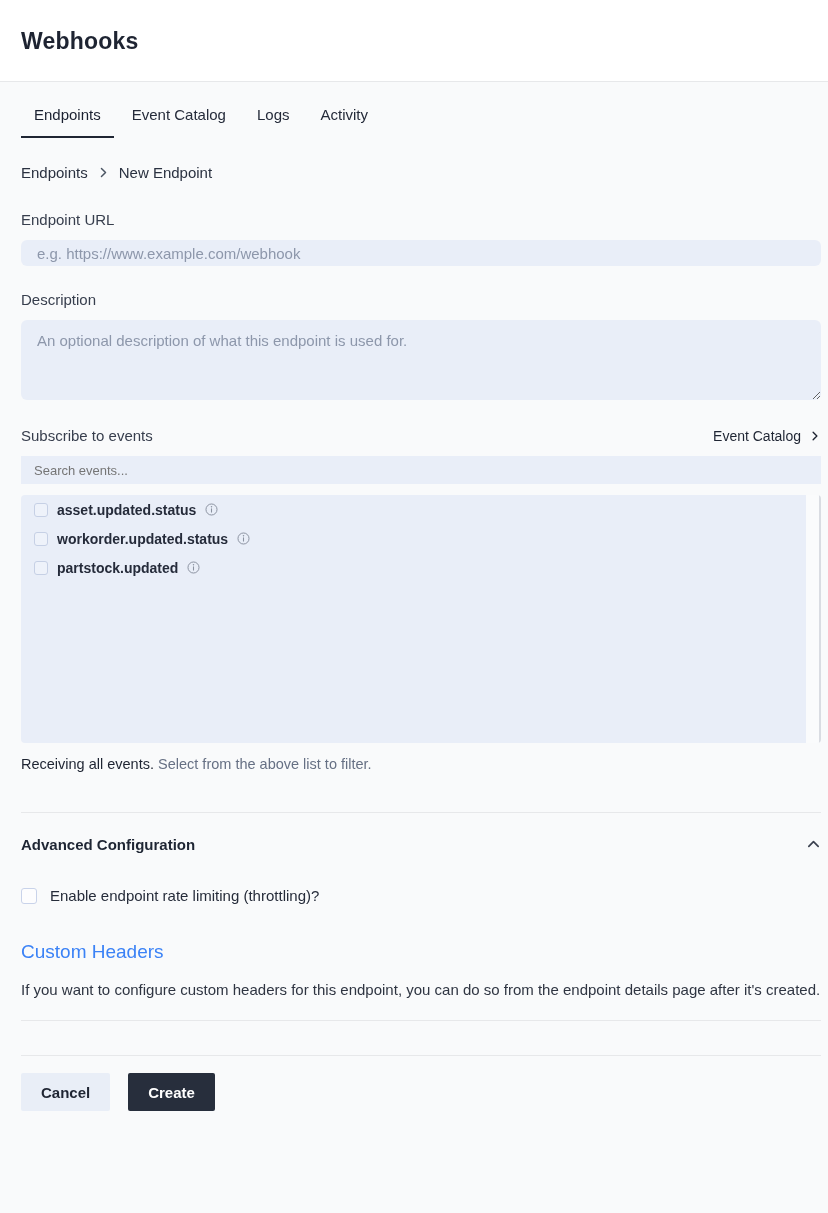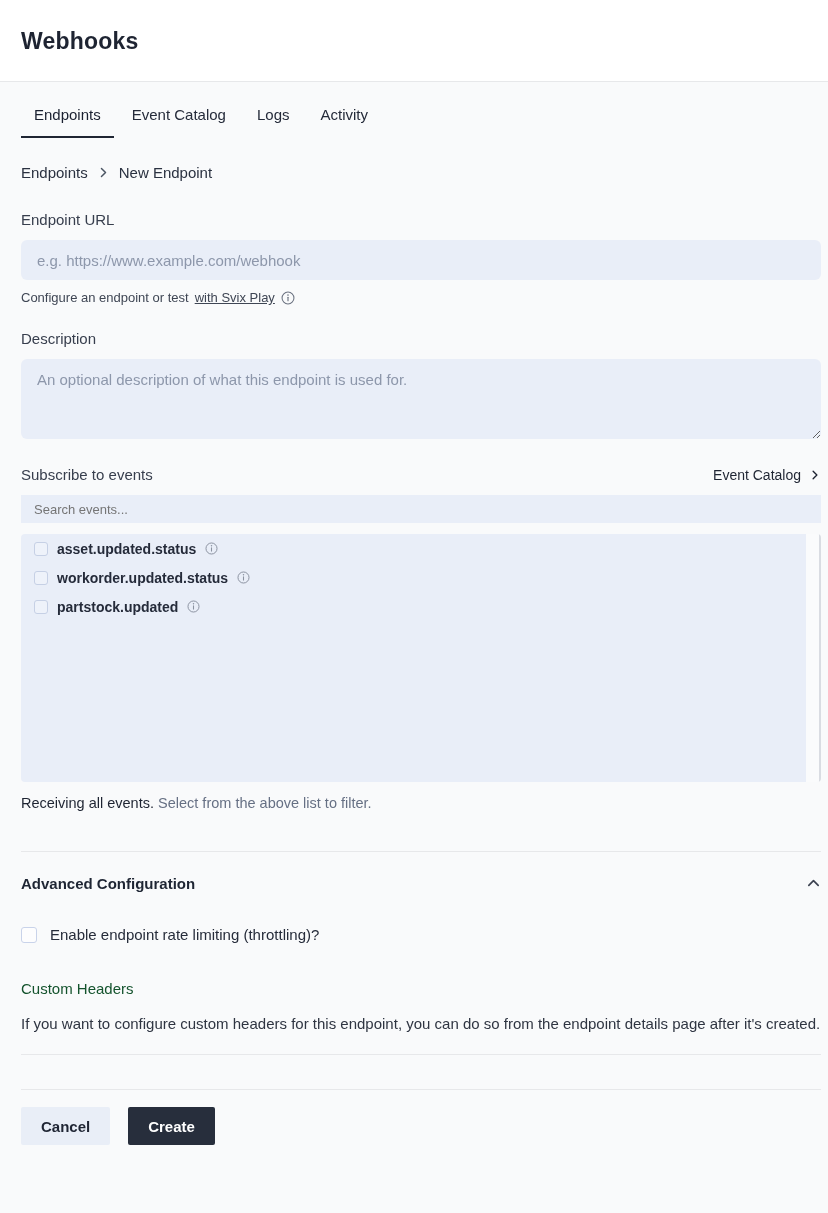--- a/index.html
+++ b/index.html
@@ -65,21 +65,21 @@
   .content { padding: 0 7px 0 21px; }
 
   .field-label {
     font-size: 15px;
     color: #373e4d;
     margin-top: 30px;
   }
   .text-input {
     display: block;
     width: 100%;
-    height: 40px;
+    height: 26px;
     margin-top: 12px;
     background: #e9eef8;
     border: none;
     border-radius: 6px;
     padding: 0 16px;
     font-size: 15px;
     font-family: "Liberation Sans", sans-serif;
     color: #1f2533;
     outline: none;
   }
@@ -216,21 +216,21 @@
     width: 16px;
     height: 16px;
     border: 1.5px solid #c9d3ea;
     background: #fdfdfe;
     border-radius: 3px;
     flex: 0 0 auto;
     cursor: pointer;
   }
   .ratelimit-label { font-size: 15px; color: #262c3a; }
 
-  .custom-headers-title { font-size: 15px; color: #14532d; margin-top: 37px; }
+  .custom-headers-title { font-size: 19px; color: #3b82f6; margin-top: 37px; }
   .custom-headers-text {
     margin-top: 15px;
     font-size: 15px;
     line-height: 24px;
     color: #2f3542;
     max-width: 800px;
   }
 
   
   .actions {
@@ -273,31 +273,20 @@
       </svg>
   </span>
   <span>New Endpoint</span>
 </div>
 
 <main class="content">
 
   <div class="field-label">Endpoint URL</div>
   <input class="text-input" type="text" placeholder="e.g. https://www.example.com/webhook" style="">
 
-  <div class="helper-row">
-    <span>Configure an endpoint or test</span>
-    <span class="helper-link">with Svix Play</span>
-    <span class="info-icon">
-      <svg width="14" height="14" viewBox="0 0 16 16" fill="none">
-        <circle cx="8" cy="8" r="6.8" stroke="#6b7280" stroke-width="1.2"></circle>
-        <line x1="8" y1="7.2" x2="8" y2="11.2" stroke="#6b7280" stroke-width="1.3" stroke-linecap="round"></line>
-        <circle cx="8" cy="4.7" r="0.9" fill="#6b7280"></circle>
-      </svg>
-    </span>
-  </div>
 
   <div class="field-label" style="margin-top:25px">Description</div>
   <textarea class="textarea-input" placeholder="An optional description of what this endpoint is used for." style=""></textarea>
 
   <div class="subscribe-row">
     <span class="subscribe-label">Subscribe to events</span>
     <span class="catalog-link">
       <span>Event Catalog</span>
       <span class="chev">
         <svg width="12" height="12" viewBox="0 0 16 16" fill="none">

